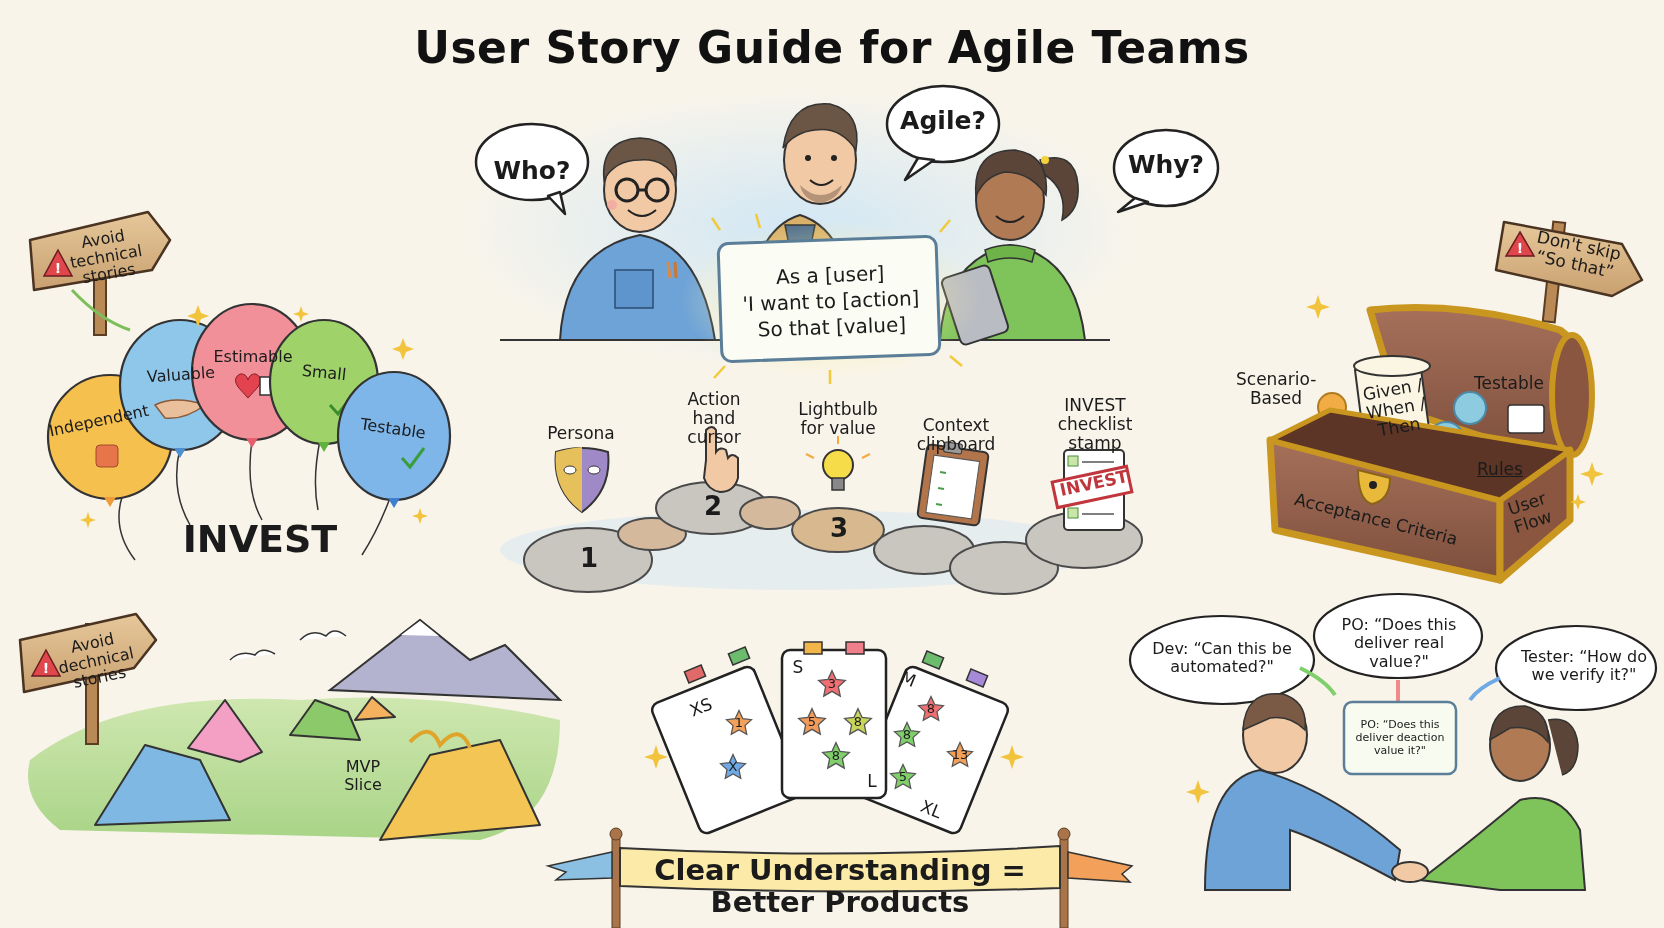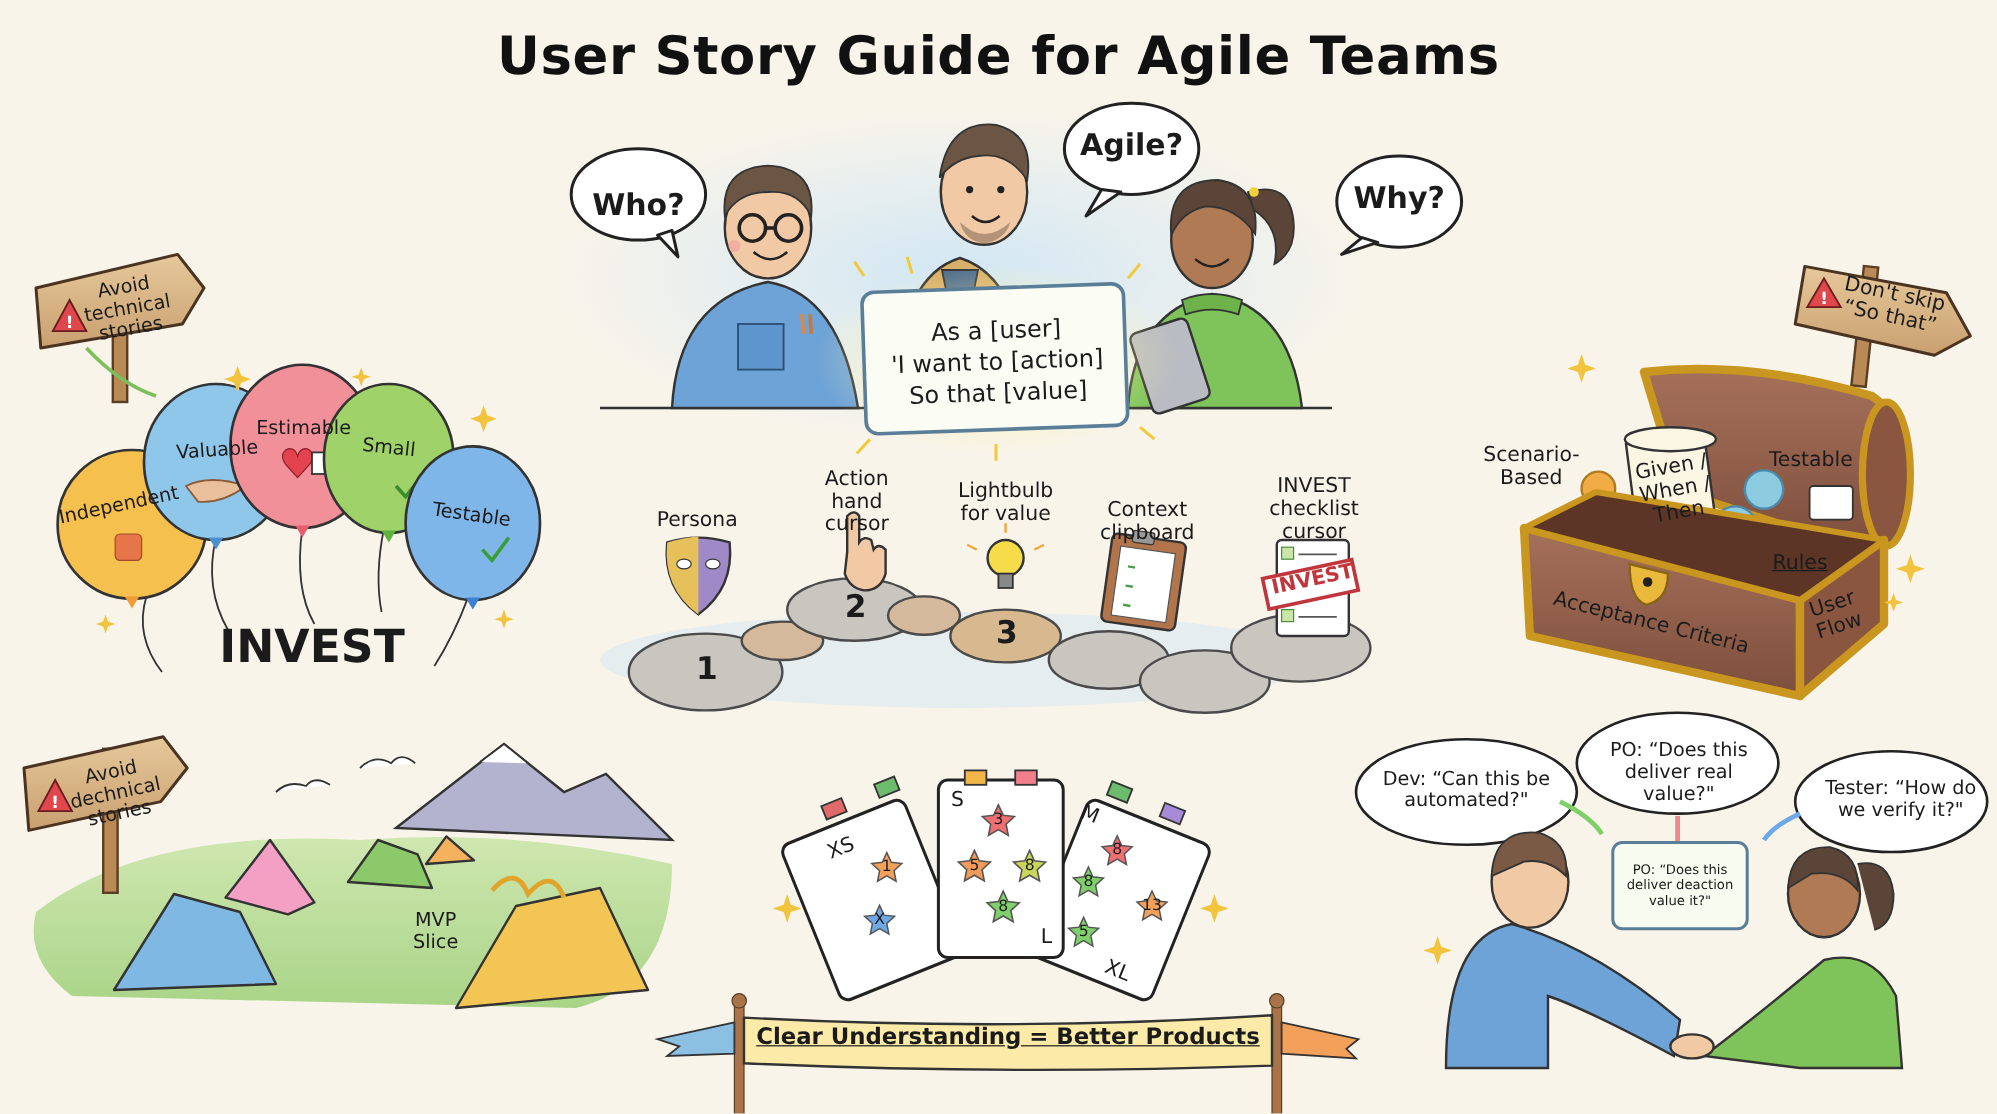--- a/index.html
+++ b/index.html
@@ -23,21 +23,21 @@
   .step-num { font-size: 26px; font-weight: bold; }
   .balloon-lbl { font-size: 16px; }
   .invest { font-size: 38px; font-weight: bold; }
   .sign-lbl { font-size: 16px; line-height: 1.1; }
   .chest-lbl { font-size: 17px; }
   .tent-lbl { font-size: 16px; }
   .card-lbl { font-size: 17px; }
   .star-num { font-size: 13px; }
   .talk-lbl { font-size: 16px; line-height: 1.15; }
   .held-card-lbl { font-size: 11px; line-height: 1.2; }
-  .banner-lbl { font-size: 19px; font-weight: bold; text-decoration: underline; }
+  .banner-lbl { font-size: 29px; font-weight: bold; }
 </style>
 </head>
 <body>
 
 <div class="abs title">User Story Guide for Agile Teams</div>
 
 <svg class="scene" width="1664" height="928" viewBox="0 0 1664 928">
   <defs>
     <radialGradient id="glowBlue" cx="50%" cy="50%" r="50%">
       <stop offset="0%" stop-color="#cfe6f5" stop-opacity="0.95"></stop>
@@ -380,21 +380,21 @@
 <div class="lbl balloon-lbl" style="left:126px; top:366px; width:110px; transform:rotate(-4deg);">Valuable</div>
 <div class="lbl balloon-lbl" style="left:198px; top:348px; width:110px;">Estimable</div>
 <div class="lbl balloon-lbl" style="left:284px; top:364px; width:80px; transform:rotate(6deg);">Small</div>
 <div class="lbl balloon-lbl" style="left:348px; top:420px; width:90px; transform:rotate(8deg);">Testable</div>
 <div class="lbl invest" style="left:170px; top:518px; width:180px;">INVEST</div>
 
 <div class="lbl step-lbl" style="left:536px; top:424px; width:90px;">Persona</div>
 <div class="lbl step-lbl" style="left:664px; top:390px; width:100px;">Action hand cursor</div>
 <div class="lbl step-lbl" style="left:788px; top:400px; width:100px;">Lightbulb for value</div>
 <div class="lbl step-lbl" style="left:906px; top:396px; width:100px;margin-top:20px;">Context clipboard</div>
-<div class="lbl step-lbl" style="left:1040px; top:396px; width:110px;">INVEST checklist cursor</div>
+<div class="lbl step-lbl" style="left:1040px; top:396px; width:110px;">INVEST checklist stamp</div>
 <div class="lbl step-num" style="left:574px; top:544px; width:30px;">1</div>
 <div class="lbl step-num" style="left:698px; top:492px; width:30px;">2</div>
 <div class="lbl step-num" style="left:824px; top:514px; width:30px;">3</div>
 <div class="lbl" style="left:1056px; top:474px; width:76px; font-size:17px; font-weight:bold; color:#c0363c; transform:rotate(-12deg);">INVEST</div>
 
 <div class="lbl sign-lbl" style="left:1522px; top:236px; width:110px; font-size:17px; transform:rotate(12deg);">
   <div>Don't skip</div>
   <div>“So that”</div>
 </div>
 <div class="lbl chest-lbl" style="left:1356px; top:380px; width:80px; transform:rotate(-10deg);">

